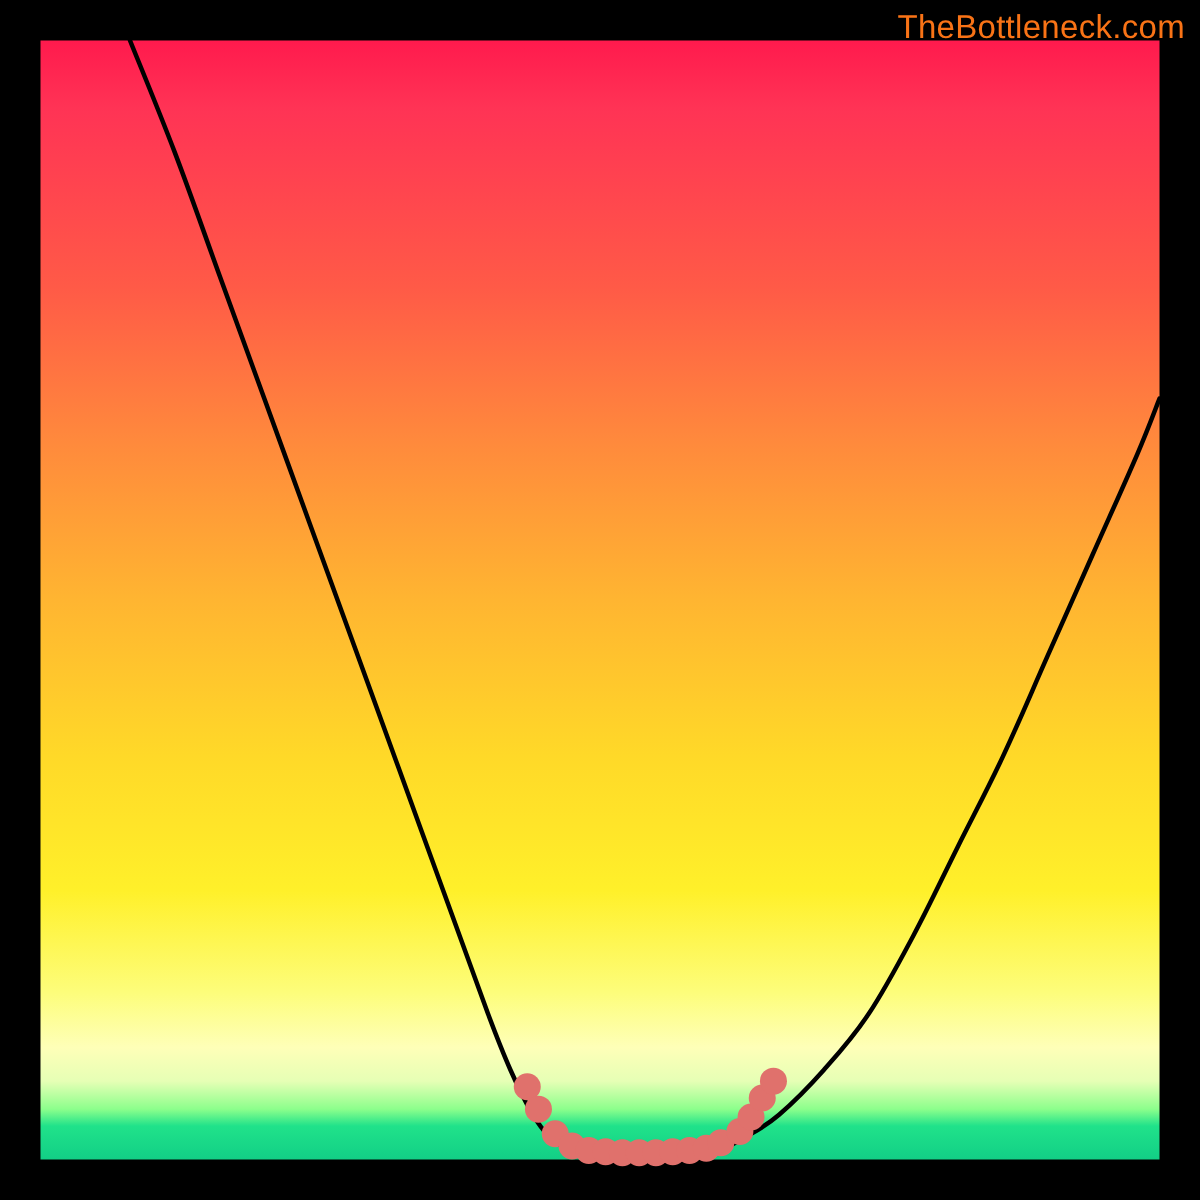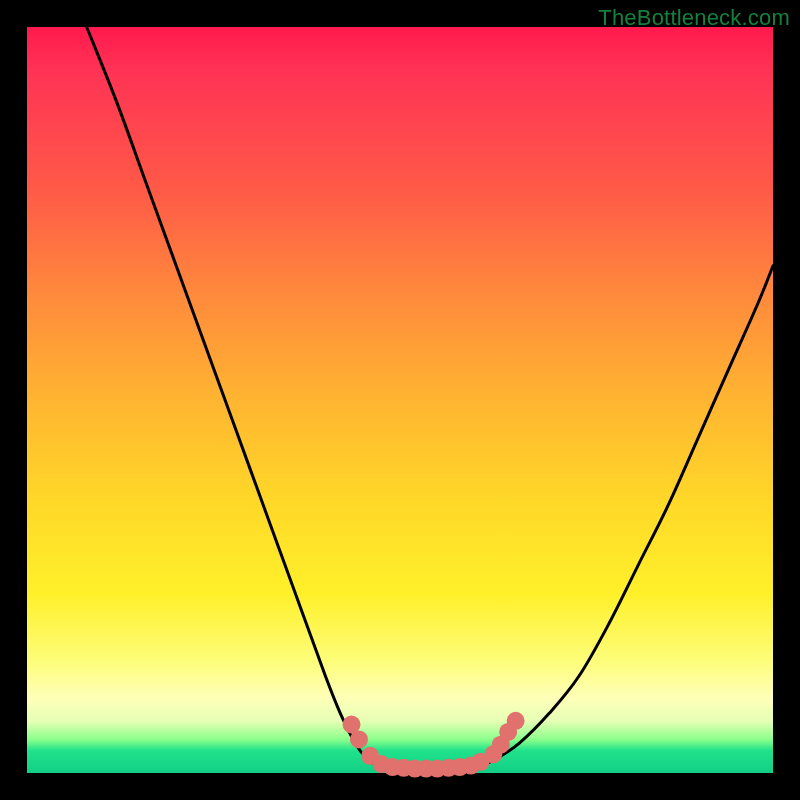--- a/index.html
+++ b/index.html
@@ -46,21 +46,21 @@
     left: 0;
     top: 0;
     width: 746px;
     height: 746px;
     overflow: visible;
   }
   .watermark {
     position: absolute;
     top: 5px;
     right: 10px;
-    color: #15803d;
+    color: #f97316;
     font-size: 22px;
     font-weight: 500;
     letter-spacing: 0.2px;
     user-select: none;
   }
 </style>
 </head>
 <body>
 
 <div class="frame">

